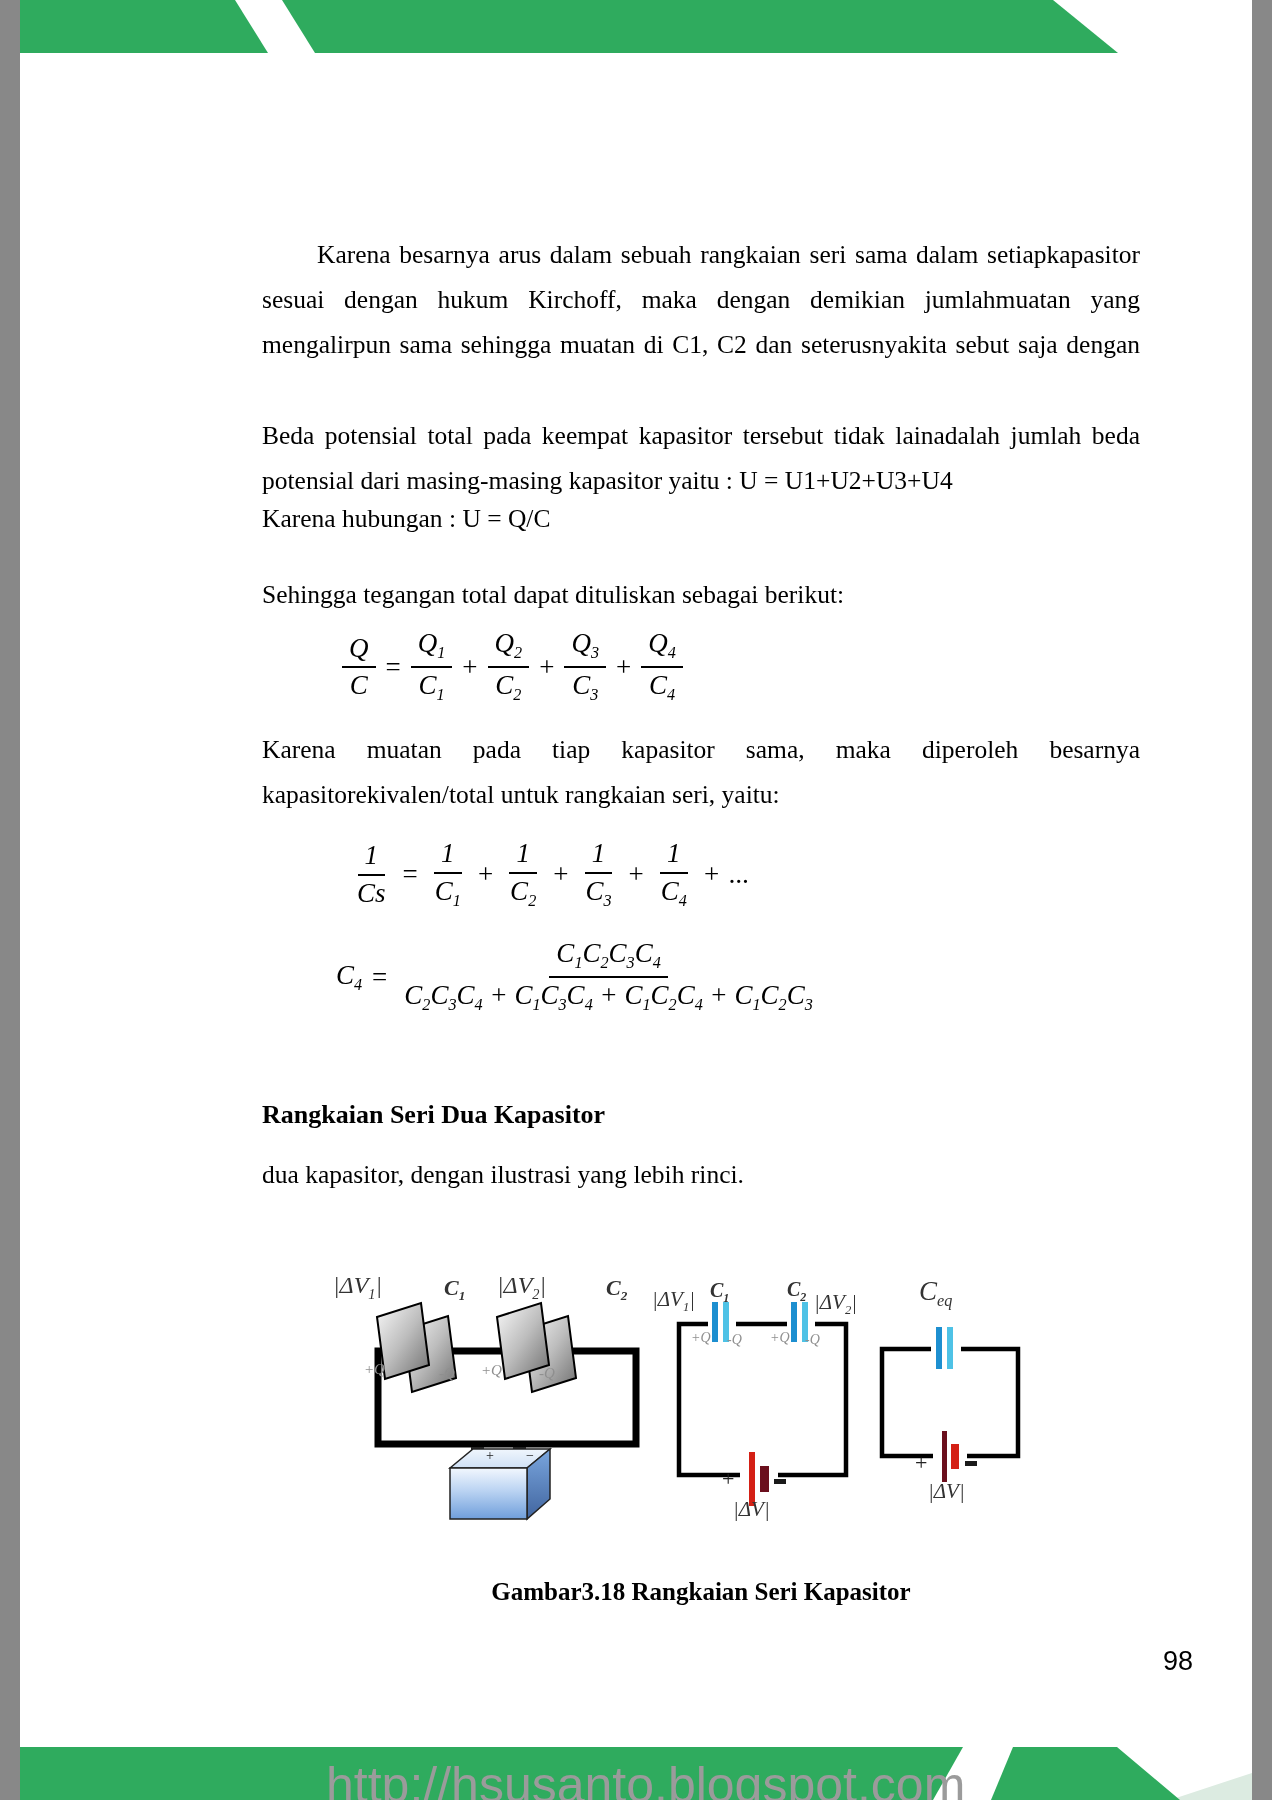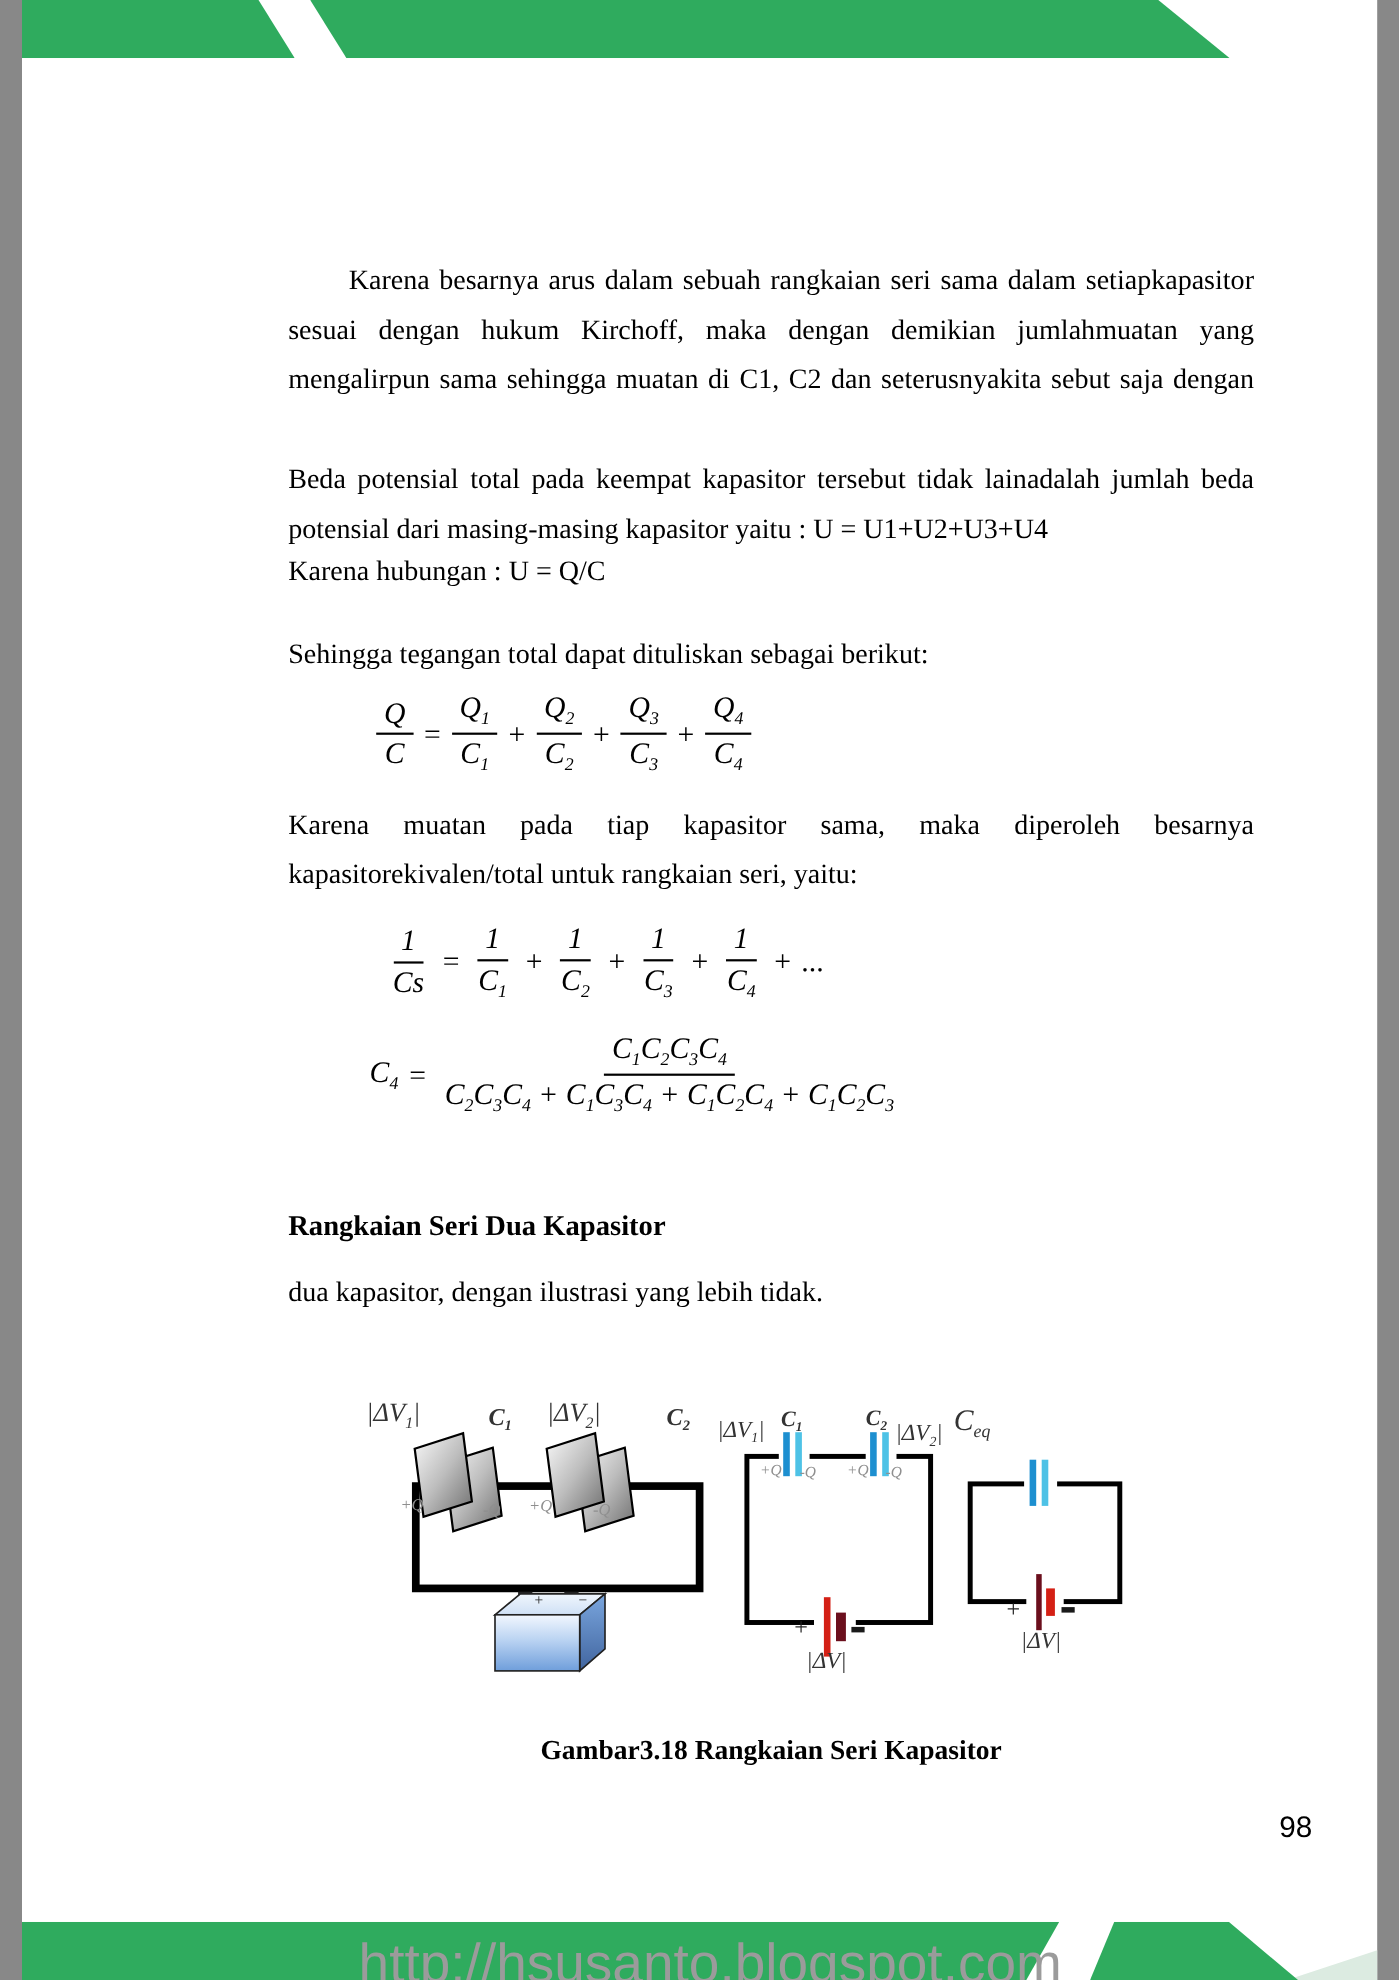--- a/index.html
+++ b/index.html
@@ -145,21 +145,21 @@
       <span class="fop">=</span>
       <span class="frac">
         <span class="num">C<sub>1</sub>C<sub>2</sub>C<sub>3</sub>C<sub>4</sub></span>
         <span class="den">C<sub>2</sub>C<sub>3</sub>C<sub>4</sub> + C<sub>1</sub>C<sub>3</sub>C<sub>4</sub> + C<sub>1</sub>C<sub>2</sub>C<sub>4</sub> + C<sub>1</sub>C<sub>2</sub>C<sub>3</sub></span>
       </span>
     </div>
 
   <div class="heading">Rangkaian Seri Dua Kapasitor</div>
 
   <div class="para" style="top:1152px">
-      <div class="tline">dua kapasitor, dengan ilustrasi yang lebih tidak.</div>
+      <div class="tline">dua kapasitor, dengan ilustrasi yang lebih rinci.</div>
     </div>
 
   <svg id="figure-svg" width="750" height="275" viewBox="280 1270 750 275">
     <defs>
       <linearGradient id="plateG" x1="0" y1="0" x2="1" y2="1">
         <stop offset="0" stop-color="#fafafa"></stop>
         <stop offset="0.5" stop-color="#bdbdbd"></stop>
         <stop offset="1" stop-color="#6e6e6e"></stop>
       </linearGradient>
       <linearGradient id="batFront" x1="0" y1="0" x2="0" y2="1">
@@ -225,21 +225,21 @@
   <div class="fig-label" style="left:690px;top:1279px;font-size:20px;font-weight:bold">C<sub>1</sub></div>
   <div class="fig-label" style="left:767px;top:1278px;font-size:20px;font-weight:bold">C<sub>2</sub></div>
   <div class="fig-label" style="left:794px;top:1290px;font-size:21px">|ΔV<sub>2</sub>|</div>
   <div class="fig-label qlabel" style="left:671px;top:1330px;font-size:14px">+Q</div>
   <div class="fig-label qlabel" style="left:707px;top:1332px;font-size:14px">-Q</div>
   <div class="fig-label qlabel" style="left:750px;top:1330px;font-size:14px">+Q</div>
   <div class="fig-label qlabel" style="left:785px;top:1332px;font-size:14px">-Q</div>
   <div class="fig-label" style="left:702px;top:1466px;font-size:22px;font-style:normal;color:#222">+</div>
   <div class="fig-label" style="left:713px;top:1497px;font-size:21px">|ΔV|</div>
 
-  <div class="fig-label" style="left:847px;top:1276px;font-size:27px">C<sub>eq</sub></div>
+  <div class="fig-label" style="left:899px;top:1276px;font-size:27px">C<sub>eq</sub></div>
   <div class="fig-label" style="left:895px;top:1450px;font-size:22px;font-style:normal;color:#222">+</div>
   <div class="fig-label" style="left:908px;top:1479px;font-size:21px">|ΔV|</div>
 
   <div class="caption">Gambar3.18 Rangkaian Seri Kapasitor</div>
 
   <div class="pagenum">98</div>
 
   <div class="band" id="band-bottom">
     <div class="bandpiece" id="fp3" style="background: rgb(220, 235, 225);"></div>
     <div class="bandpiece" id="fp1" style="background: rgb(47, 171, 94);"></div>

